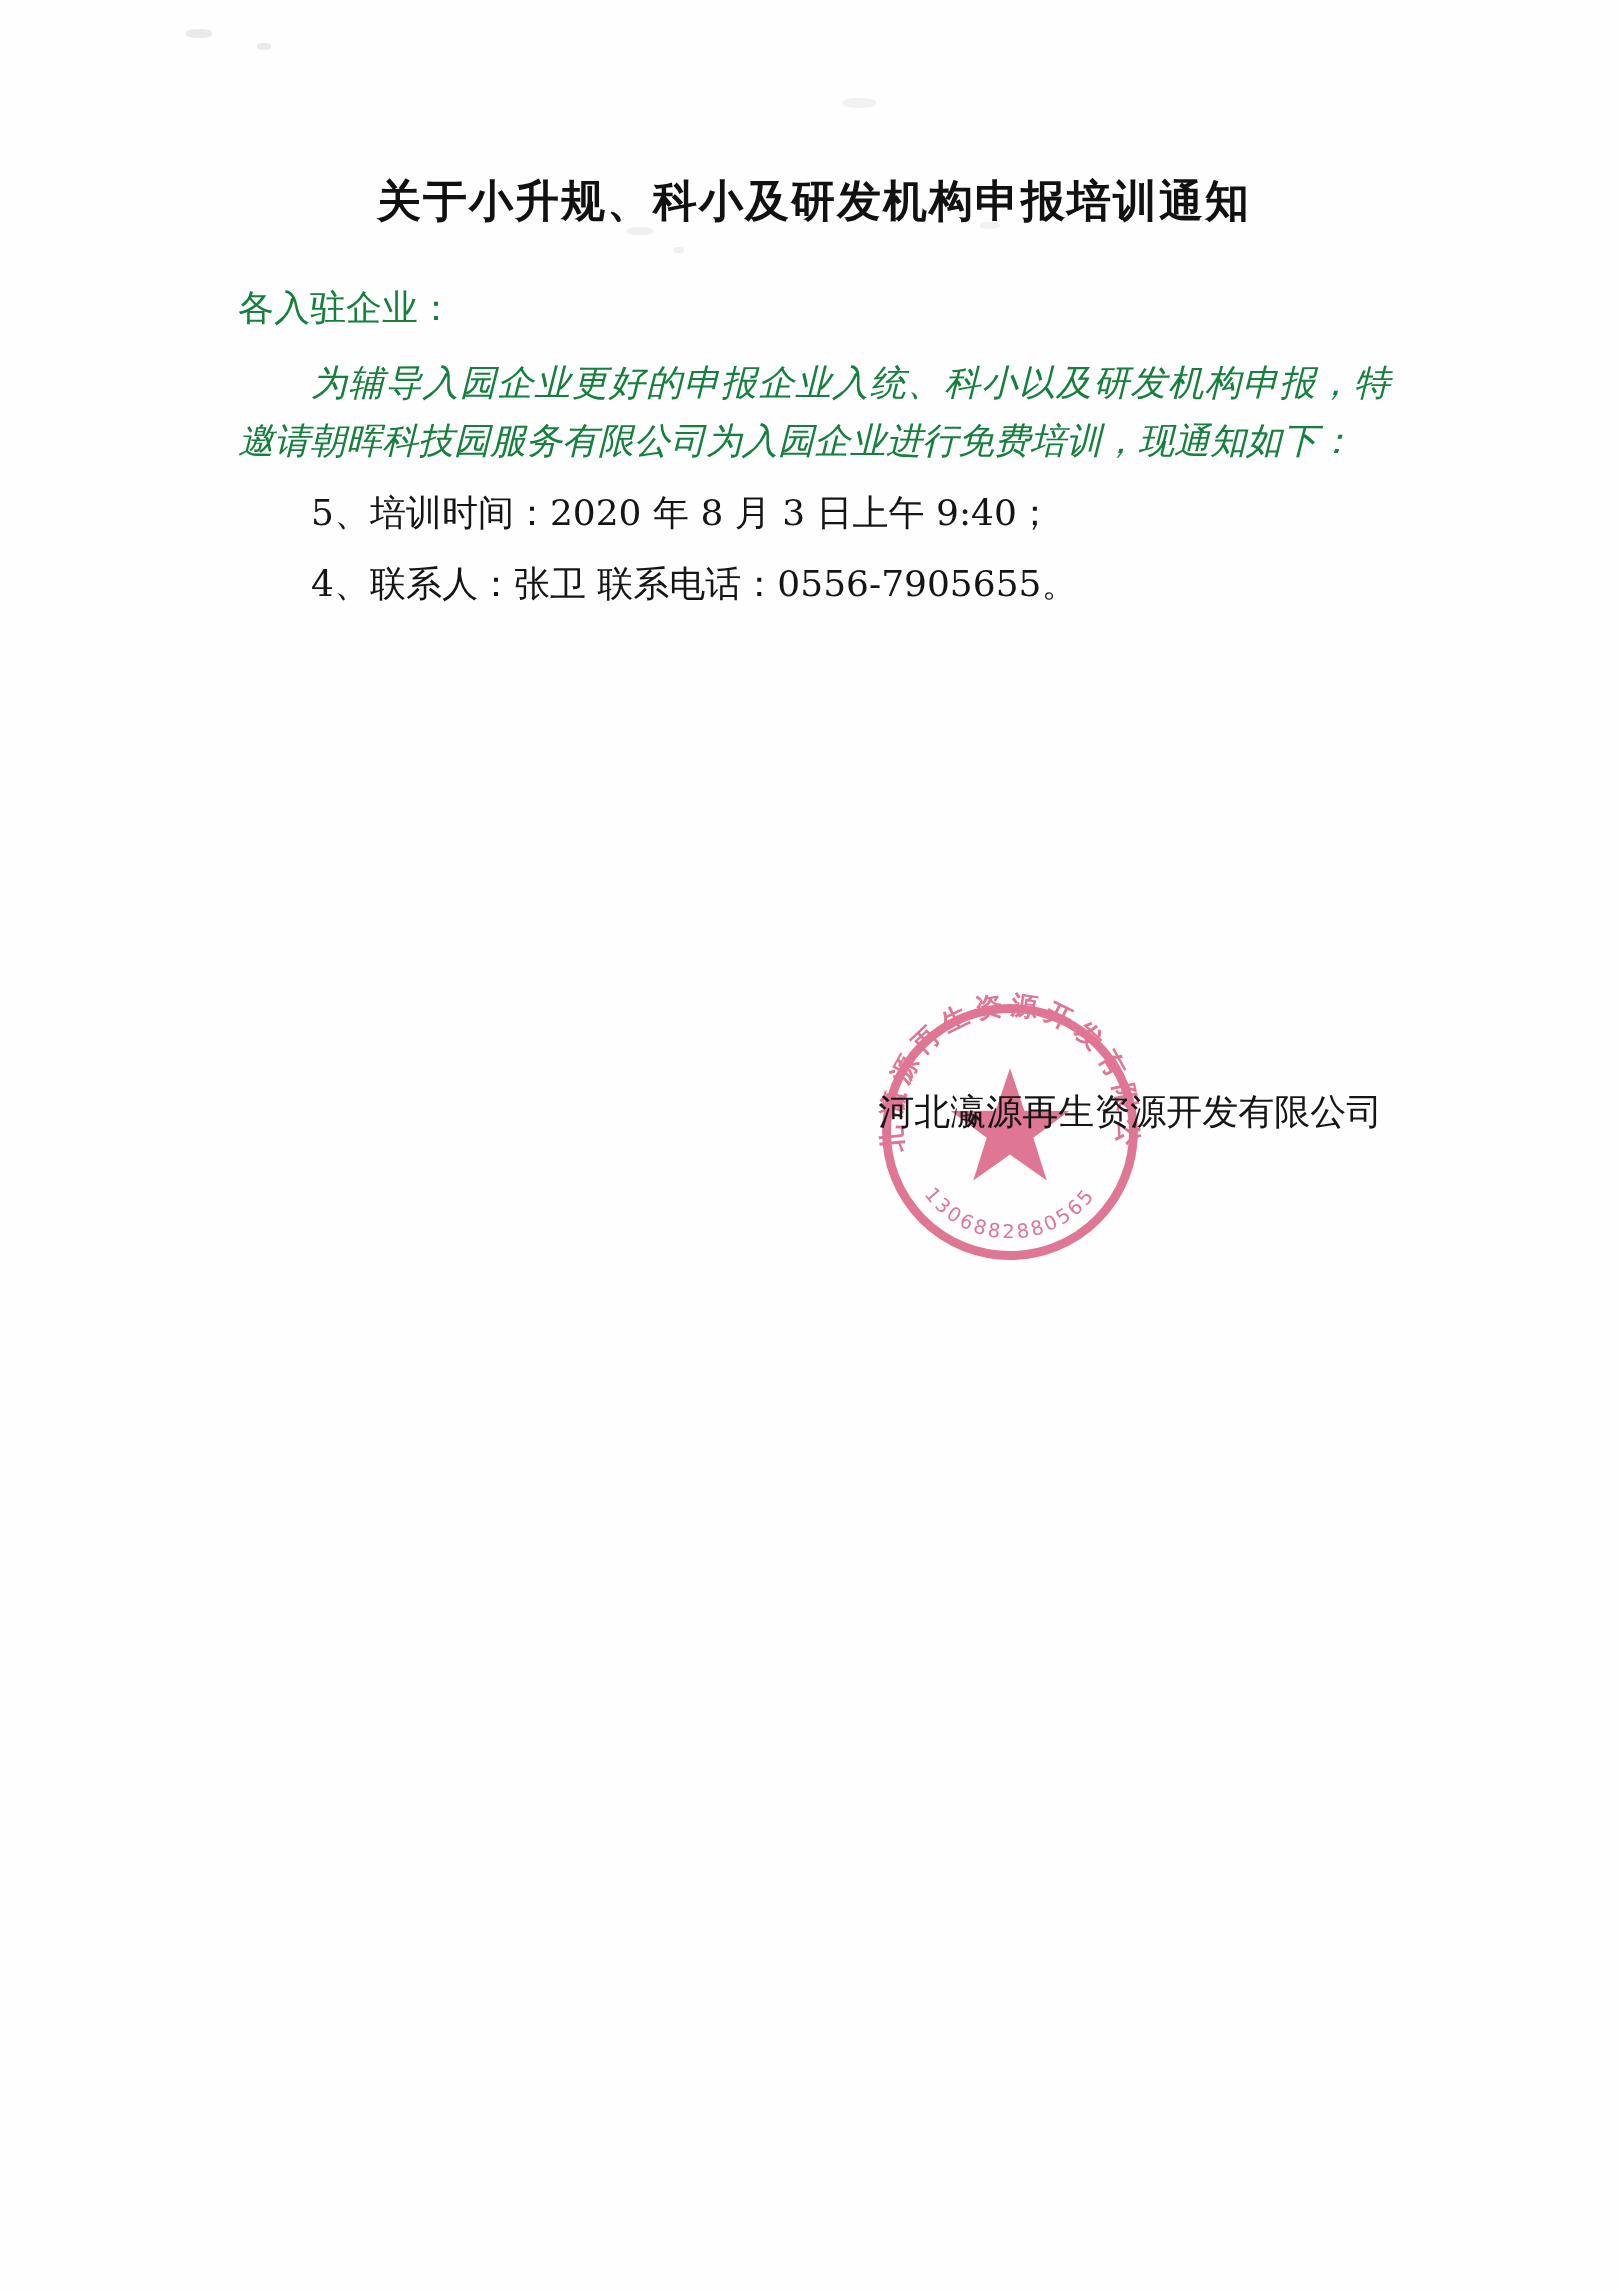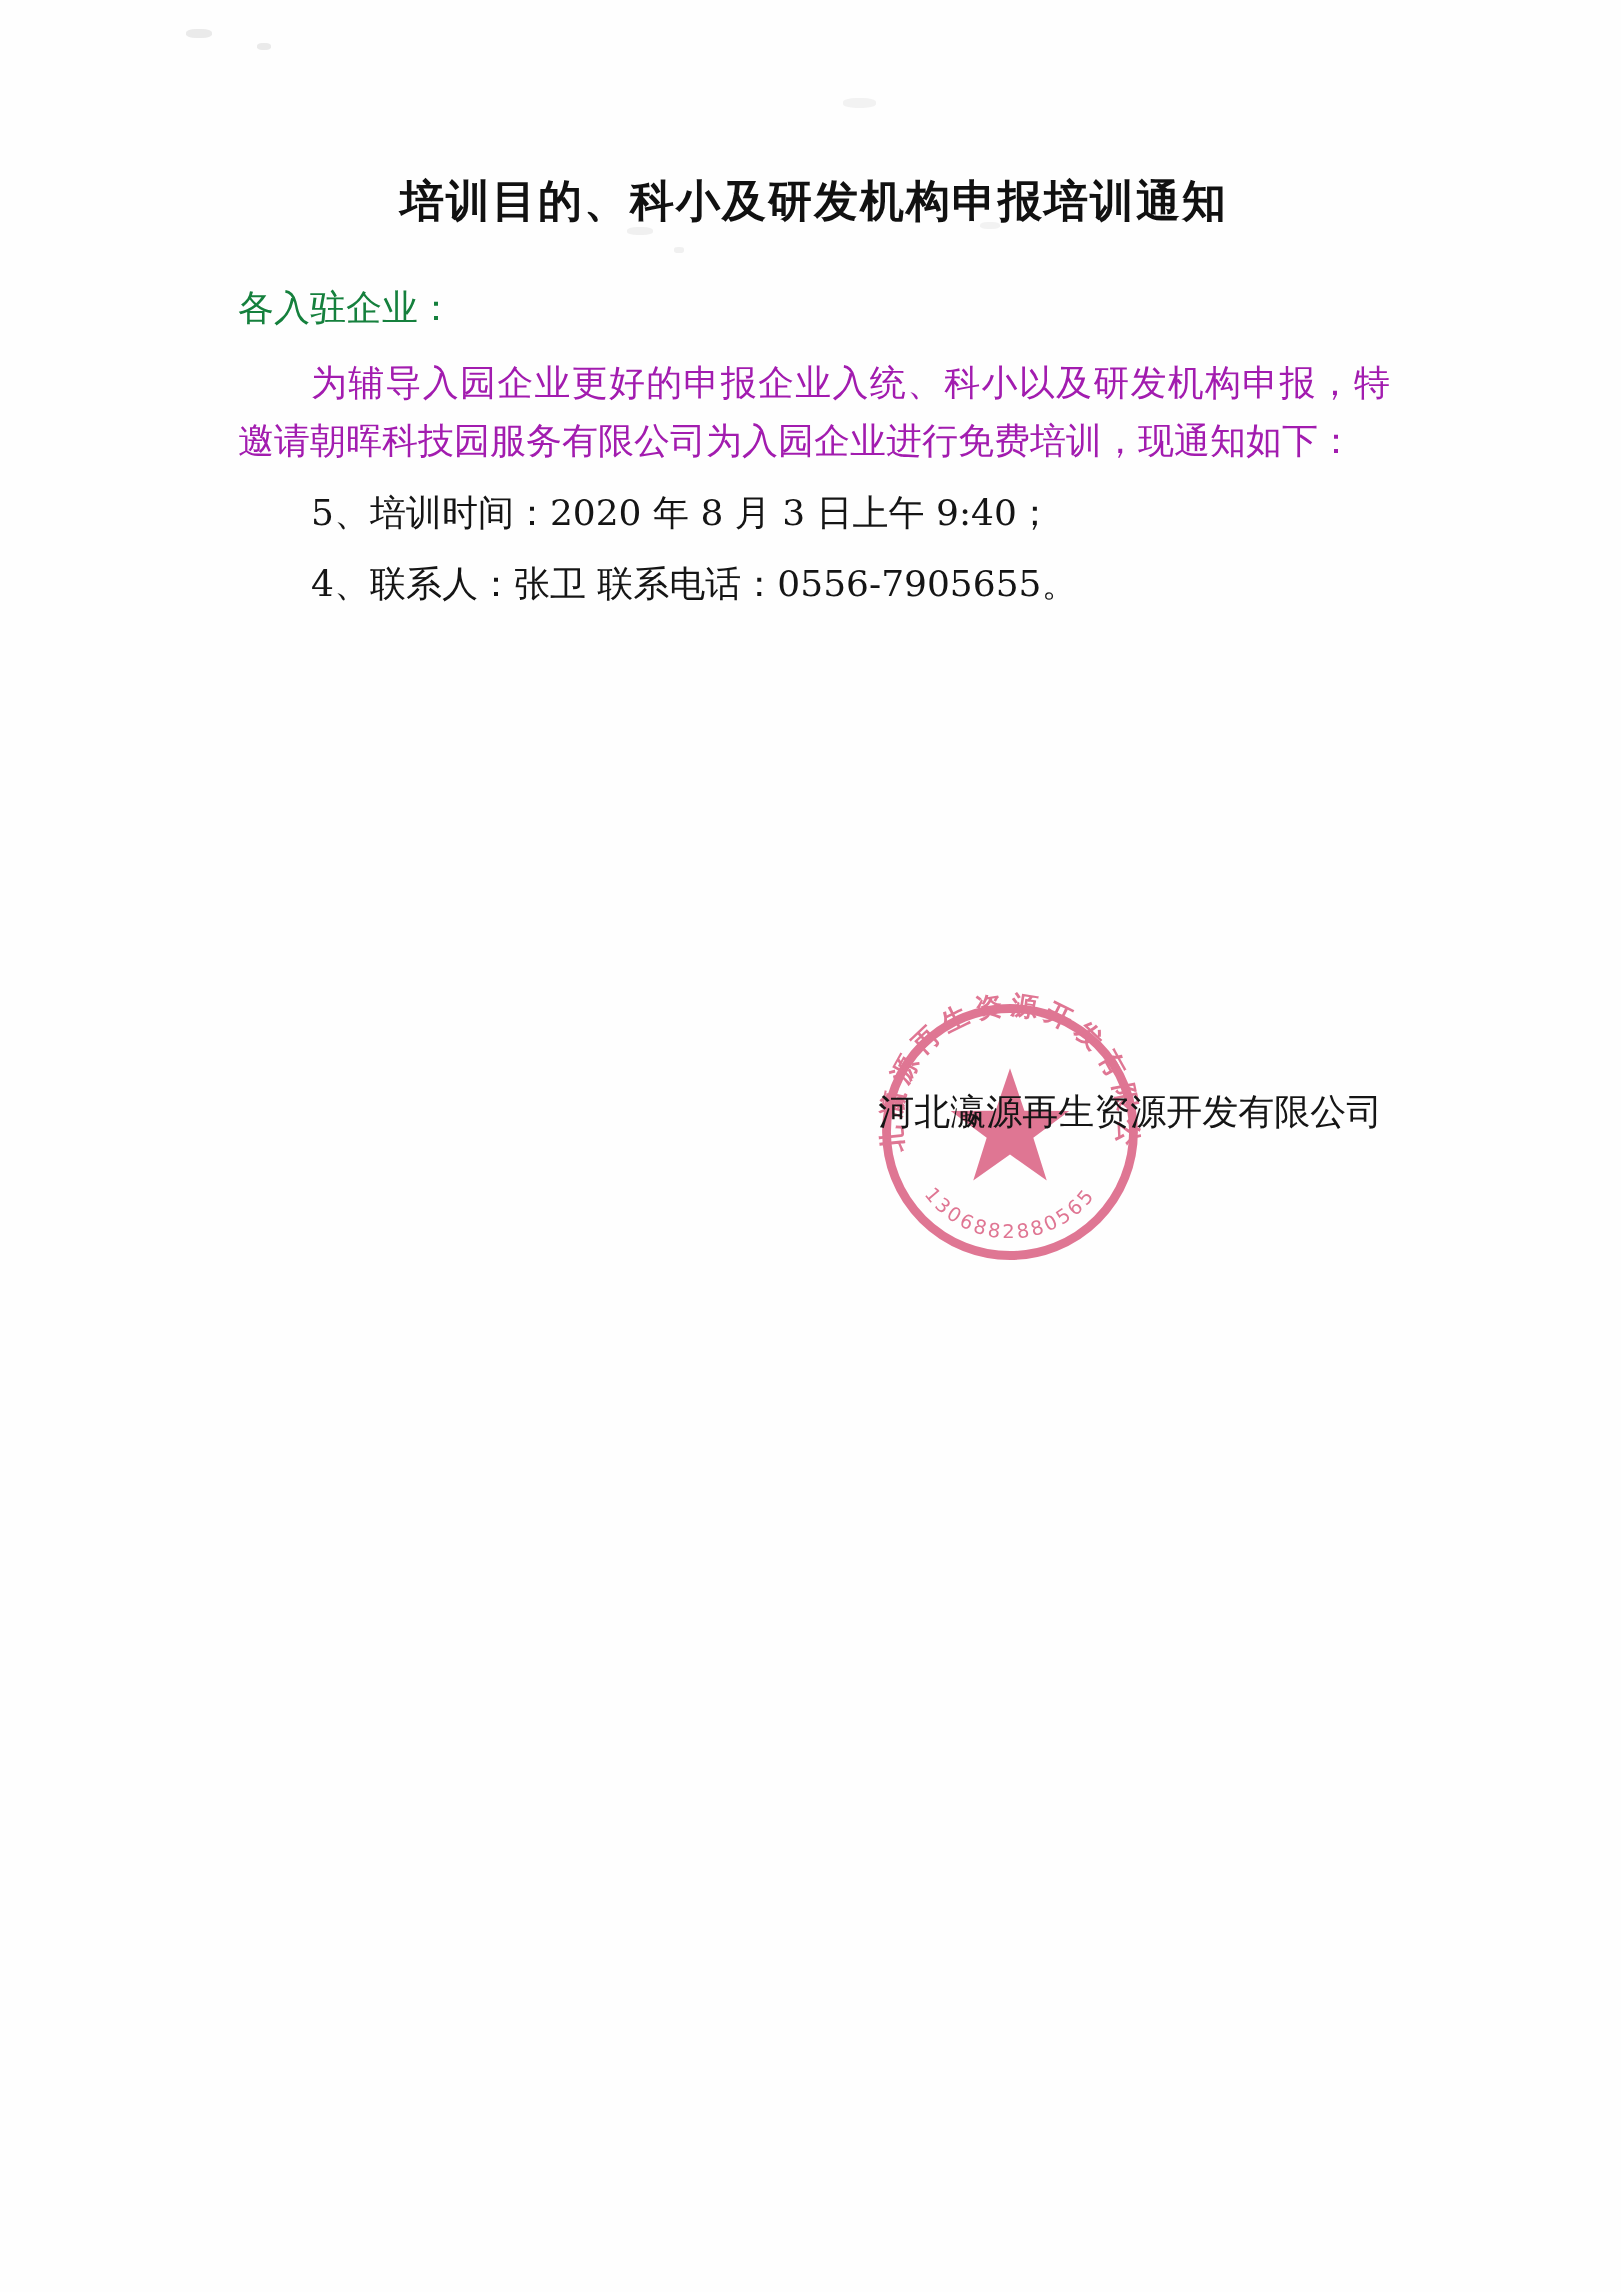--- a/index.html
+++ b/index.html
@@ -57,21 +57,22 @@
     color: #15803d;
   }
 
   .para {
     font-size: 36px;
     line-height: 1.62;
     text-indent: 73px;
     margin: 0 0 13.7px 0;
     text-align: justify;
     text-justify: inter-ideograph;
-    color: #a21caf;
+    color: #15803d;
+    font-style: italic;
   }
 
   .item {
     font-size: 36px;
     line-height: 1.6;
     margin: 0 0 13.7px 0;
     padding-left: 73px;
     color: #151515;
   }
 
@@ -119,21 +120,21 @@
 
   <div class="speckle" style="left:186px;top:29px;width:25.5px;height:8.8px;"></div>
   <div class="speckle" style="left:257px;top:43px;width:13.7px;height:6.9px;"></div>
   <div class="speckle" style="left:843px;top:98px;width:33px;height:9.8px;opacity:.3;"></div>
   <div class="speckle" style="left:627px;top:227px;width:25.5px;height:7.8px;opacity:.35;"></div>
   <div class="speckle" style="left:980px;top:222px;width:19.6px;height:6.9px;opacity:.3;"></div>
   <div class="speckle" style="left:674px;top:247px;width:9.8px;height:5.9px;opacity:.35;"></div>
 
   <div class="doc-body">
 
-    <h1 class="doc-title">培训目的、科小及研发机构申报培训通知</h1>
+    <h1 class="doc-title">关于小升规、科小及研发机构申报培训通知</h1>
 
     <p class="salutation">各入驻企业：</p>
 
     <p class="para">为辅导入园企业更好的申报企业入统、科小以及研发机构申报，特邀请朝晖科技园服务有限公司为入园企业进行免费培训，现通知如下：</p>
 
     <p class="item">5、培训时间：2020 年 8 月 3 日上午 9:40；</p>
     <p class="item">4、联系人：张卫   联系电话：0556-7905655。</p>
   </div>
 
   <div class="seal">

